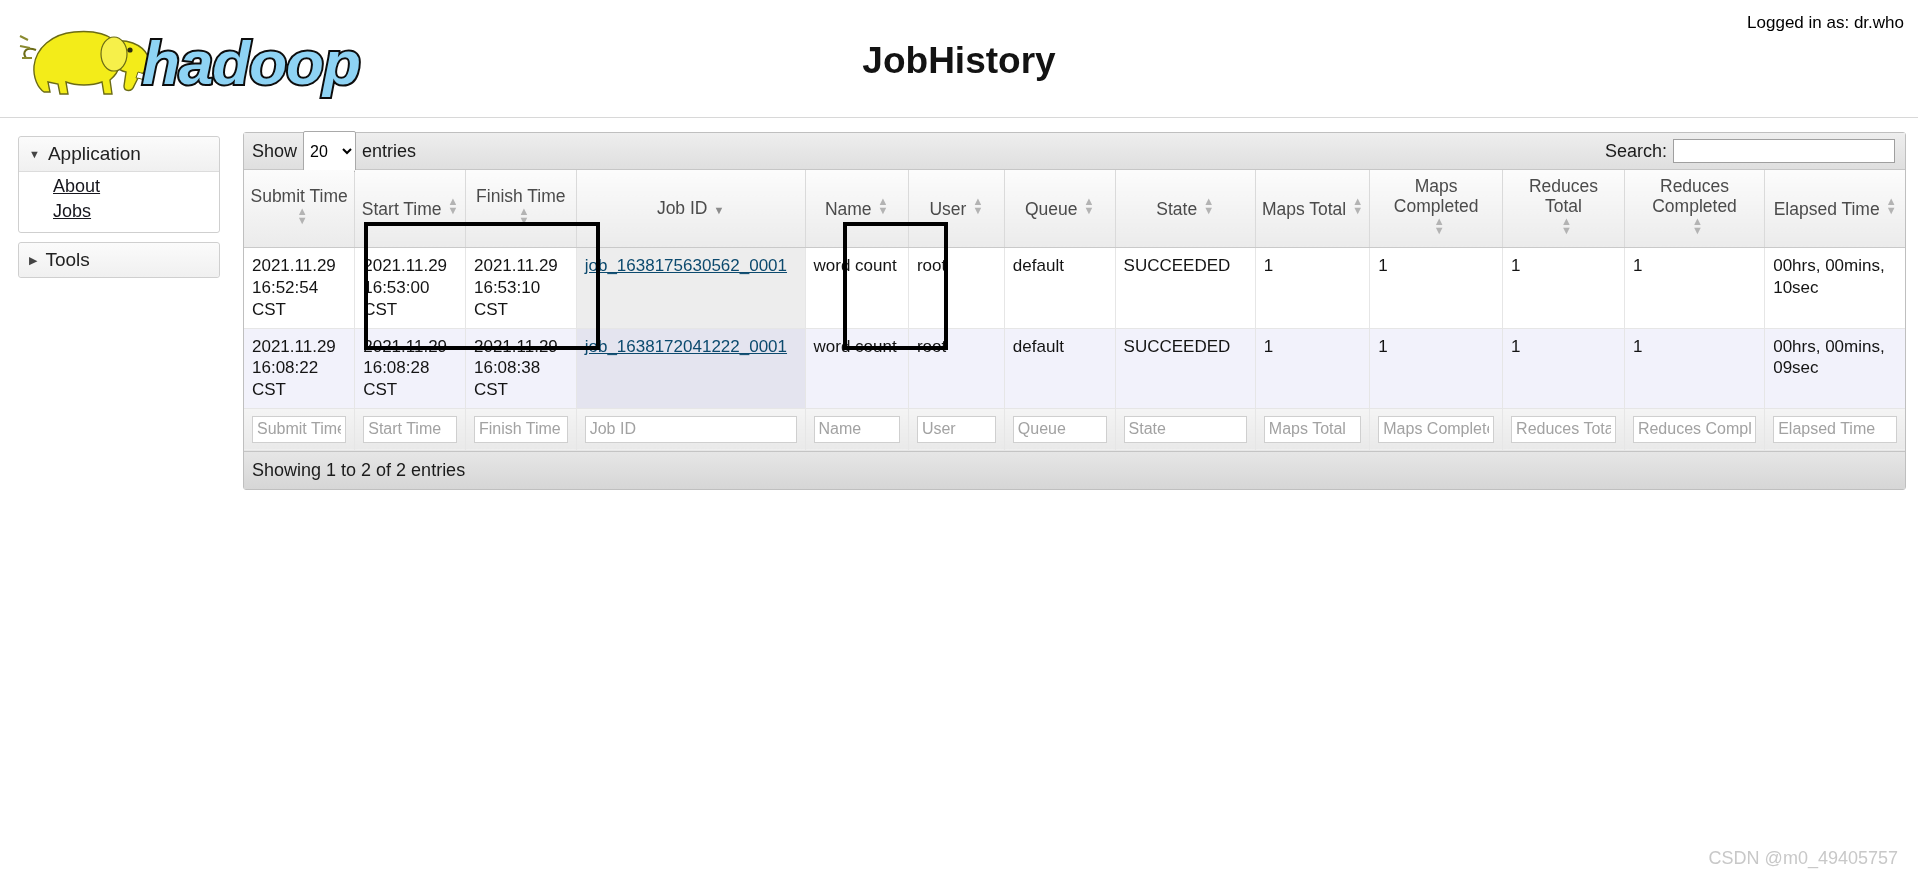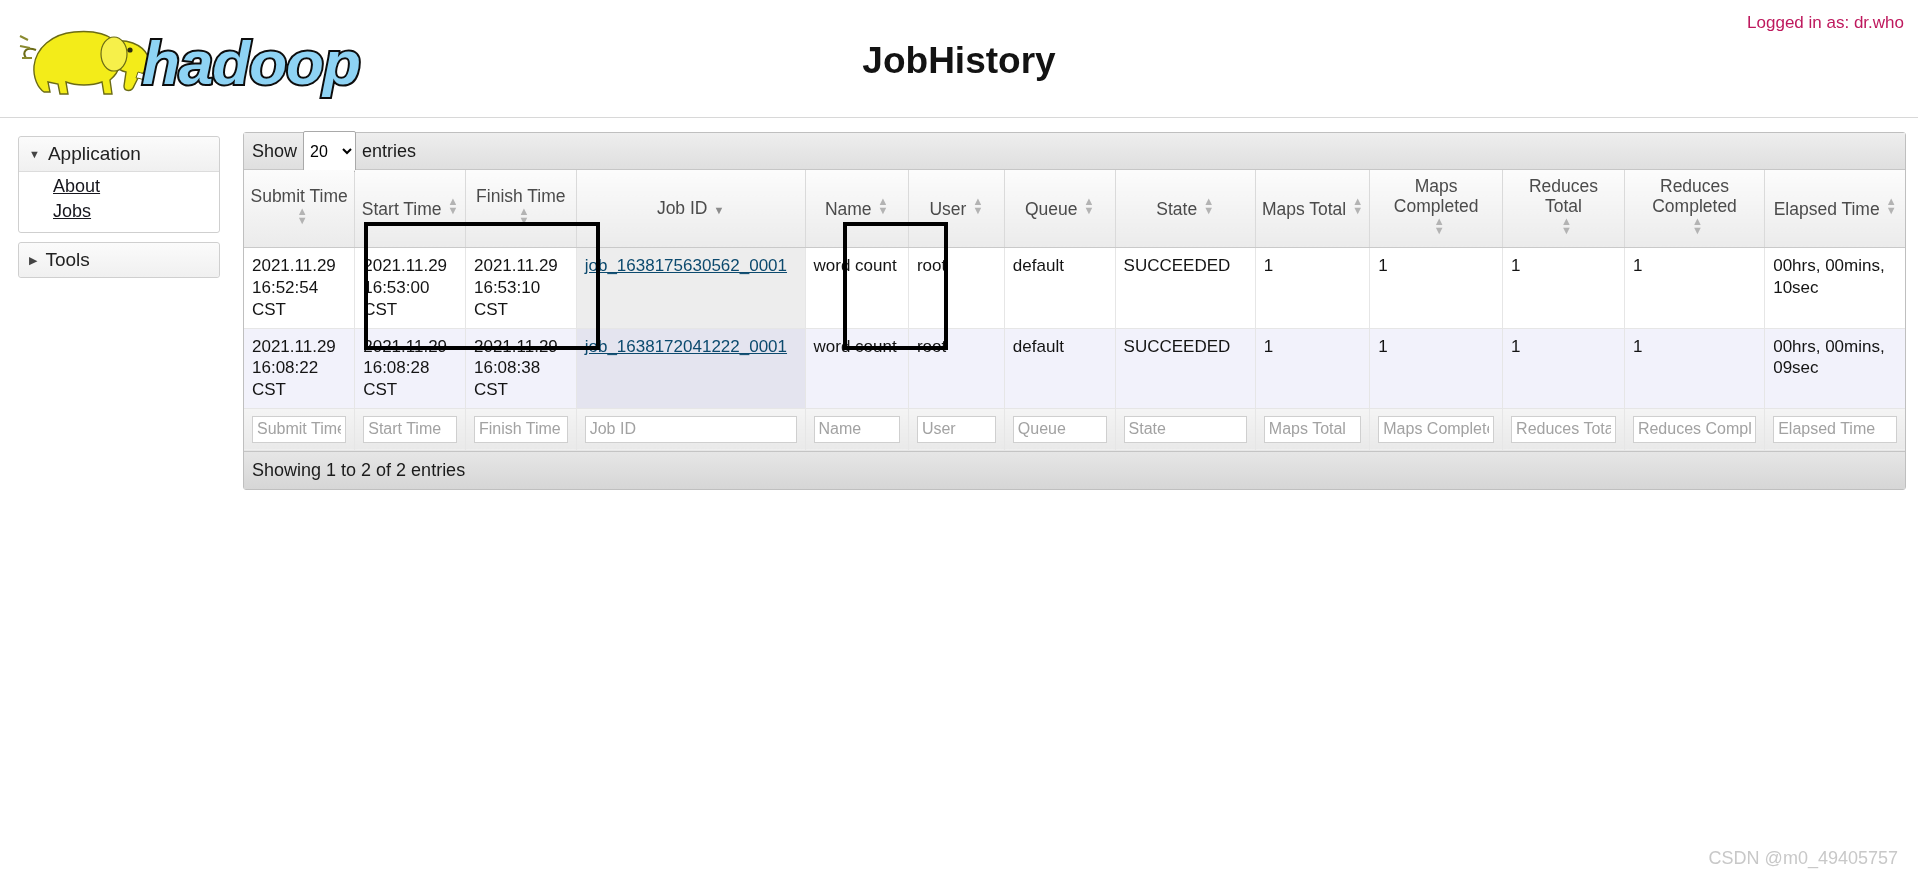--- a/index.html
+++ b/index.html
@@ -32,21 +32,21 @@
     text-align: center;
     font-size: 37px;
     font-weight: bold;
     letter-spacing: 0px;
     color: #131313;
   }
   .logged-in {
     position: absolute;
     right: 14px; top: 13px;
     font-size: 17px;
-    color: #be185d;
+    color: #000000;
   }
 
   
   .sidebar {
     position: absolute;
     left: 18px; top: 136px;
     width: 202px;
   }
   .nav-block {
     border: 1px solid #cfcfcf;
@@ -322,20 +322,24 @@
 <div class="main">
 
 
   <div class="panel">
 
     <div class="tablebar">
       <div class="len-ctrl">
         <span>Show</span>
         <select class="len-select" id="len-select"><option value="20">20</option><option value="40">40</option><option value="60">60</option><option value="80">80</option><option value="100">100</option></select>
         <span>entries</span>
+      </div>
+      <div class="search-ctrl">
+        <span>Search:</span>
+        <input class="search-input" type="text" placeholder="" style="">
       </div>
     </div>
 
     <table class="jobs">
       <colgroup>
         <col style="width:6.0%">
           <col style="width:6.0%">
           <col style="width:6.0%">
         <col style="width:12.4%">
           <col style="width:5.6%">

